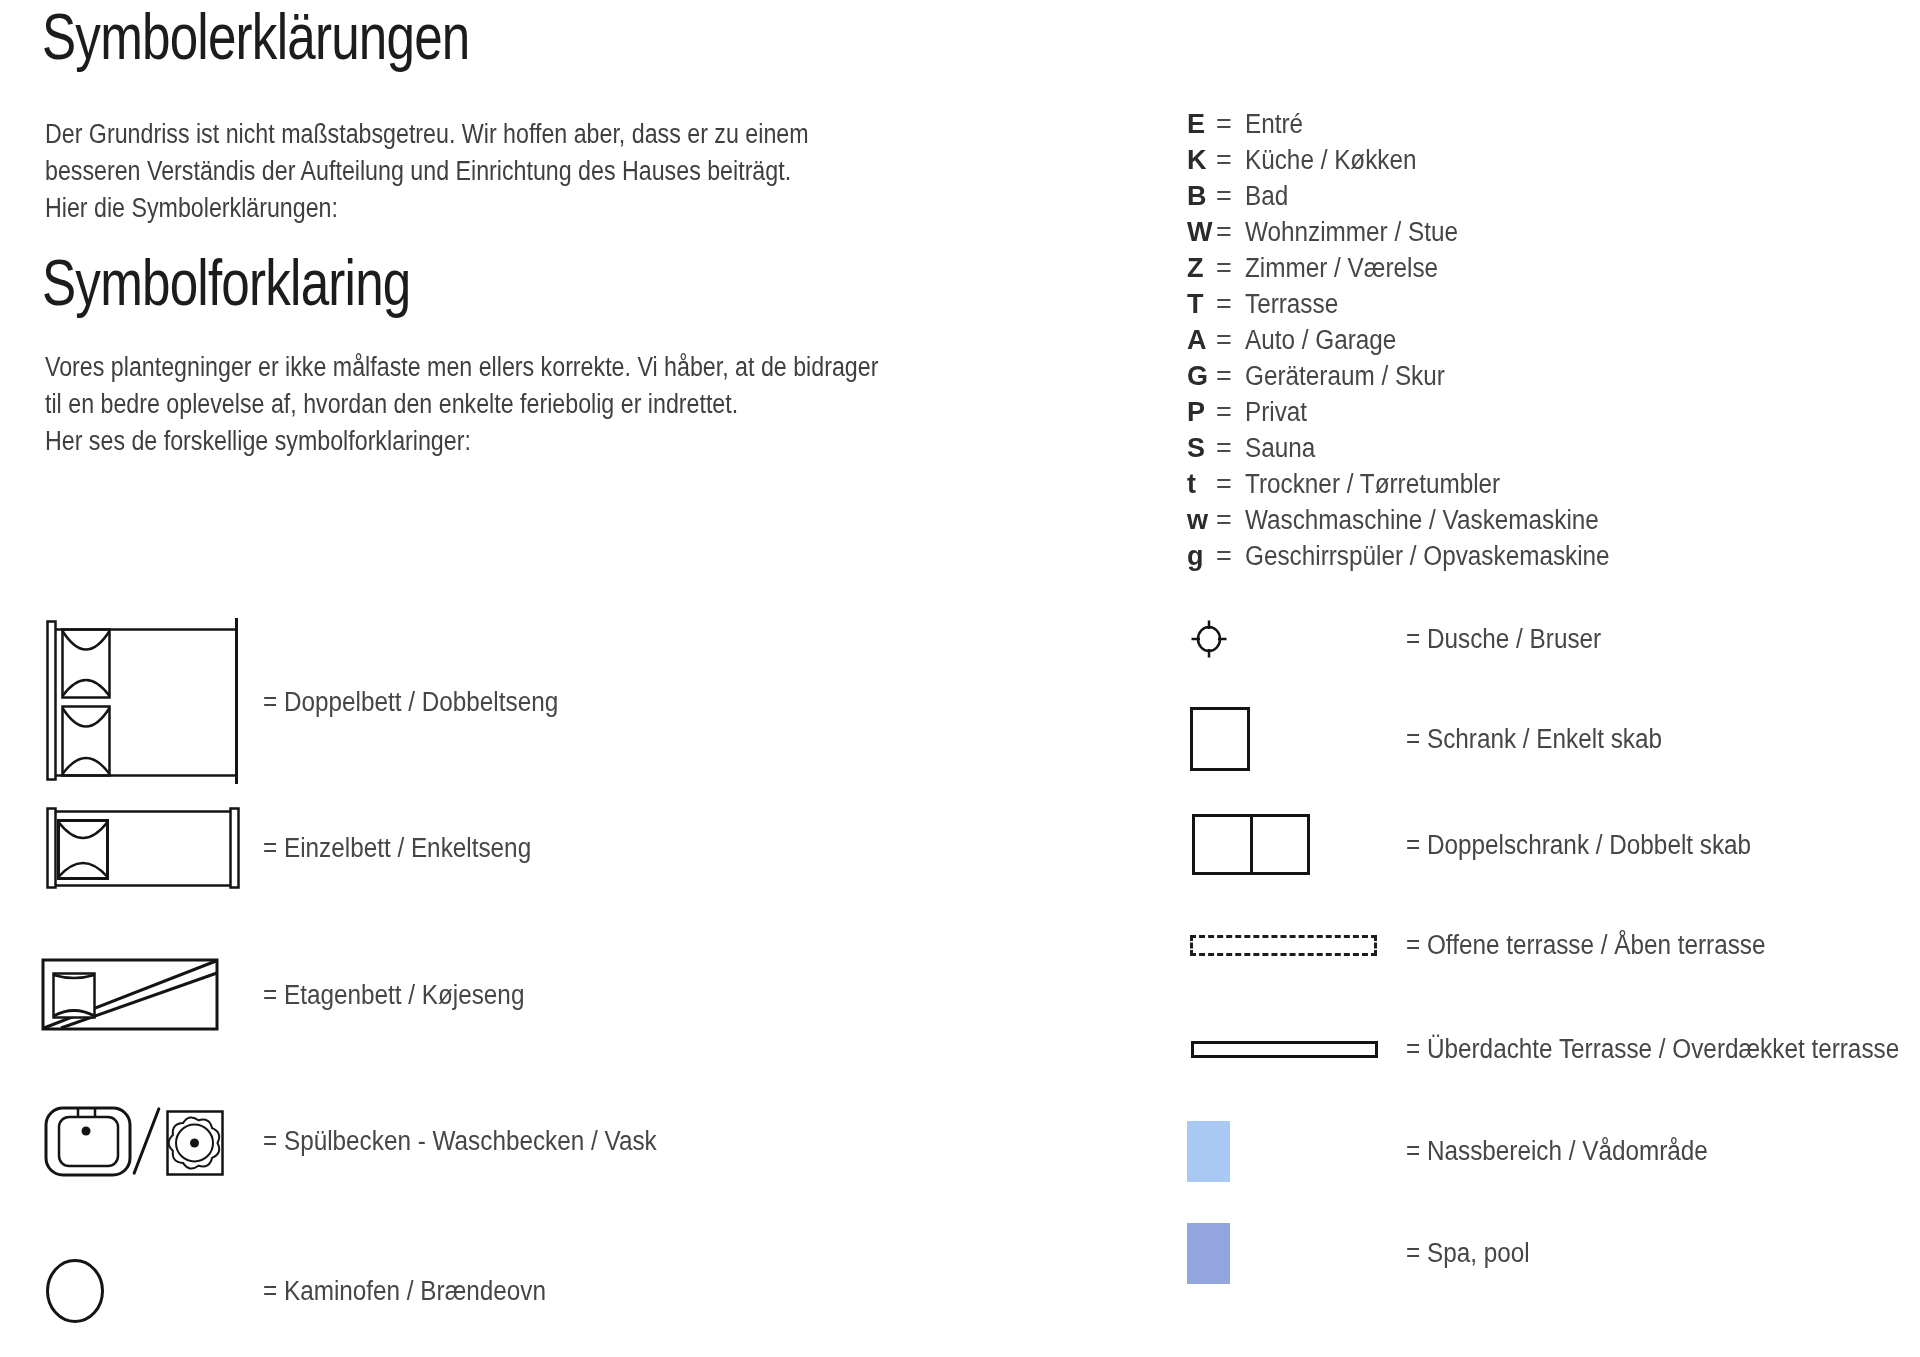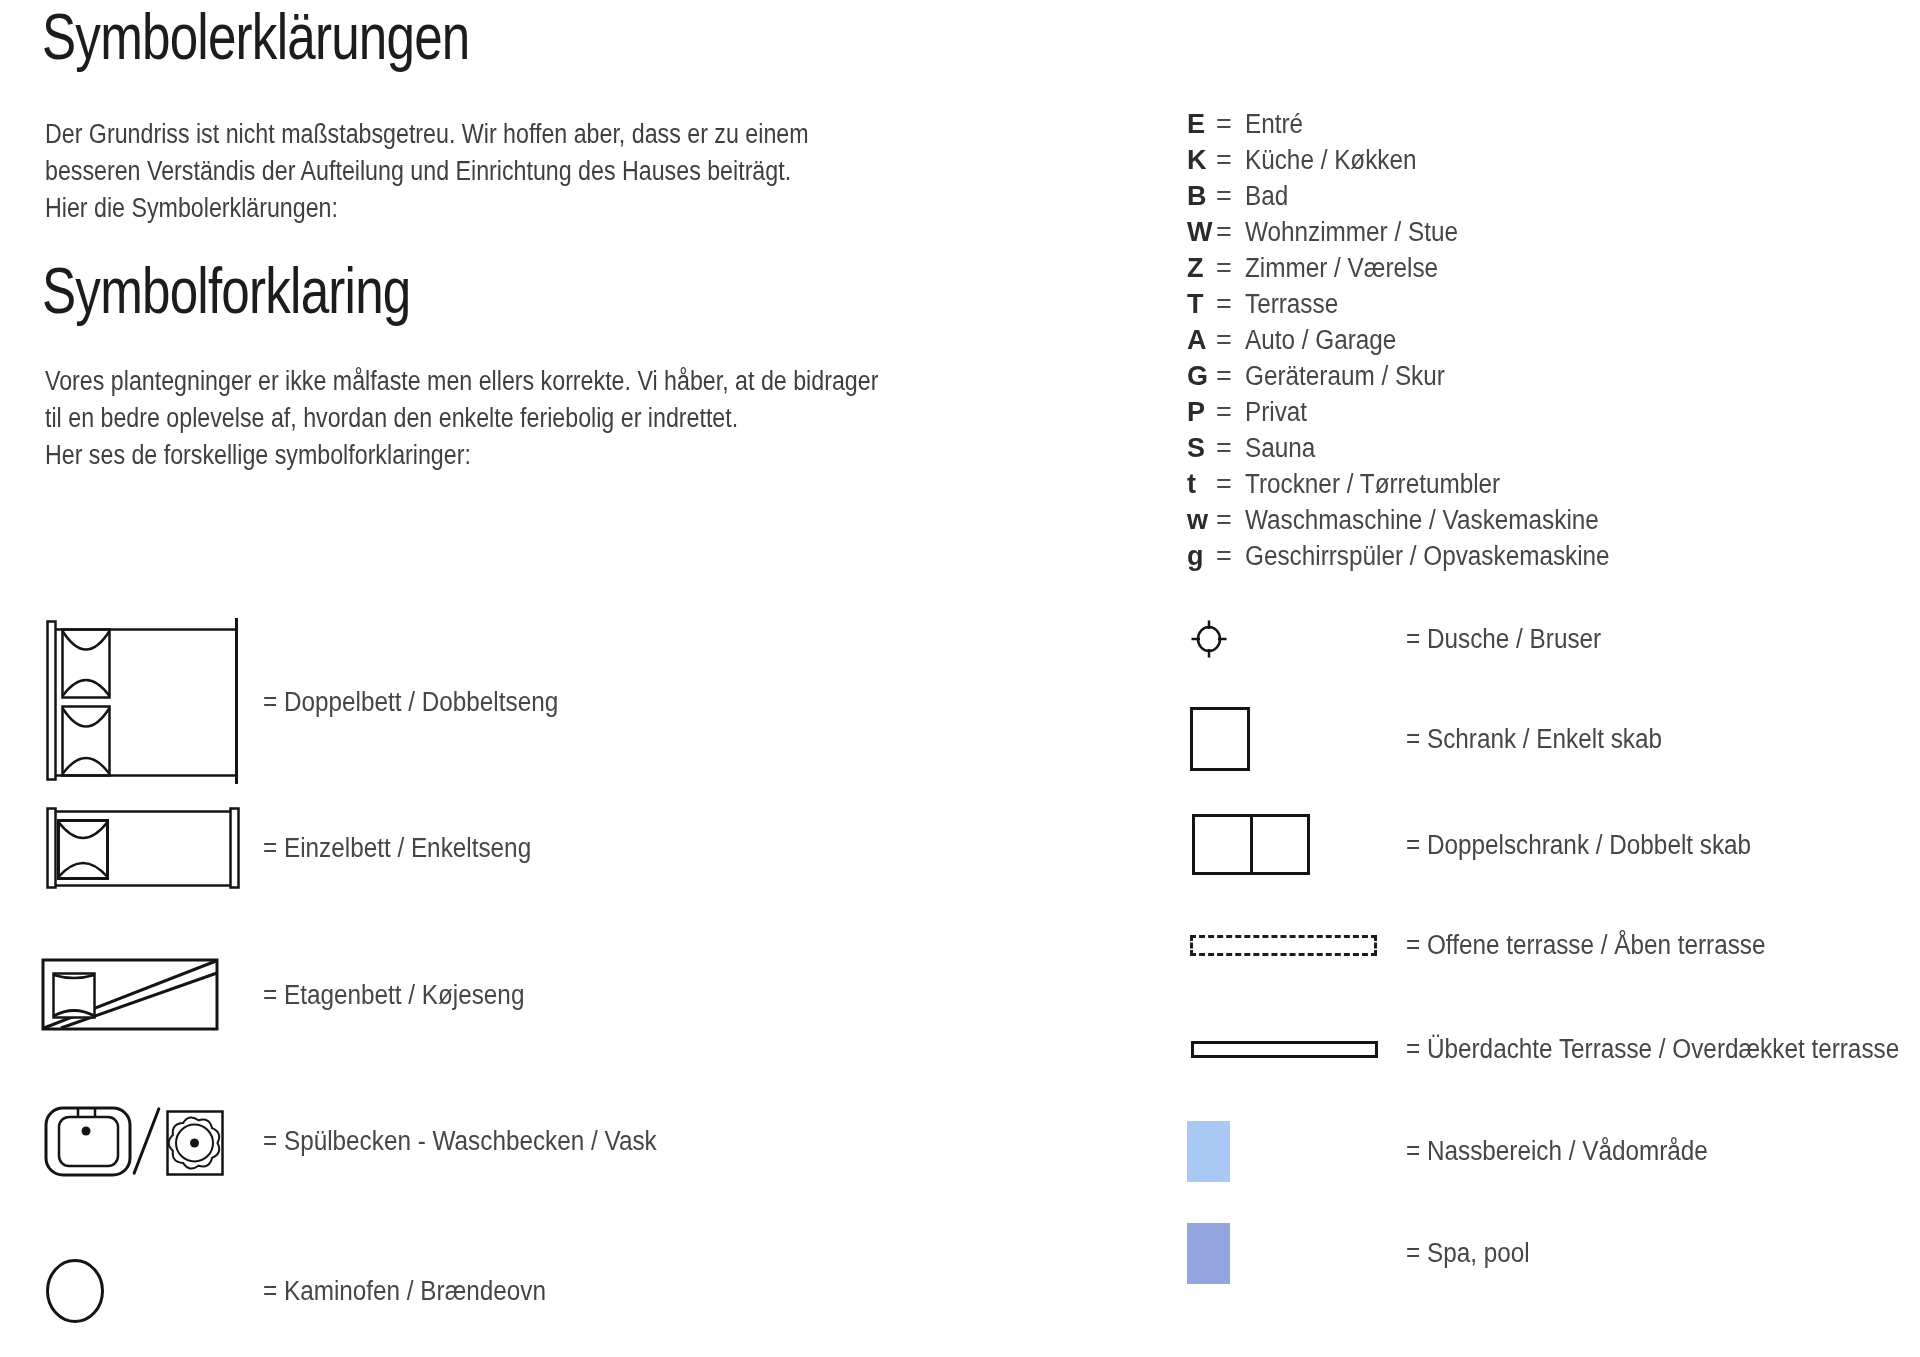--- a/index.html
+++ b/index.html
@@ -41,25 +41,25 @@
 <div class="abs" style="left:42px; top:2px;text-align:center;">
   <div class="h1">Symbolerklärungen</div>
 </div>
 
 <div class="abs para" style="left:45px; top:116px;">
   <div class="line">Der Grundriss ist nicht maßstabsgetreu. Wir hoffen aber, dass er zu einem</div>
   <div class="line">besseren Verständis der Aufteilung und Einrichtung des Hauses beiträgt.</div>
   <div class="line">Hier die Symbolerklärungen:</div>
 </div>
 
-<div class="abs" style="left:42px; top:256px;">
+<div class="abs" style="left:42px; top:248px;">
   <div class="h1">Symbolforklaring</div>
 </div>
 
-<div class="abs para" style="left:45px; top:349px;margin-top:14px;">
+<div class="abs para" style="left:45px; top:349px;">
   <div class="line">Vores plantegninger er ikke målfaste men ellers korrekte. Vi håber, at de bidrager</div>
   <div class="line">til en bedre oplevelse af, hvordan den enkelte feriebolig er indrettet.</div>
   <div class="line">Her ses de forskellige symbolforklaringer:</div>
 </div>
 
 <svg class="abs sym" style="left:42px; top:618px;" width="196" height="166" viewBox="0 0 196 166" stroke-width="2.5">
   <rect x="5.5" y="3.5" width="8" height="158"></rect>
   <line x1="13" y1="11.5" x2="194" y2="11.5"></line>
   <line x1="13" y1="157.5" x2="194" y2="157.5"></line>
   <line x1="194.5" y1="0" x2="194.5" y2="166" stroke-width="3"></line>

